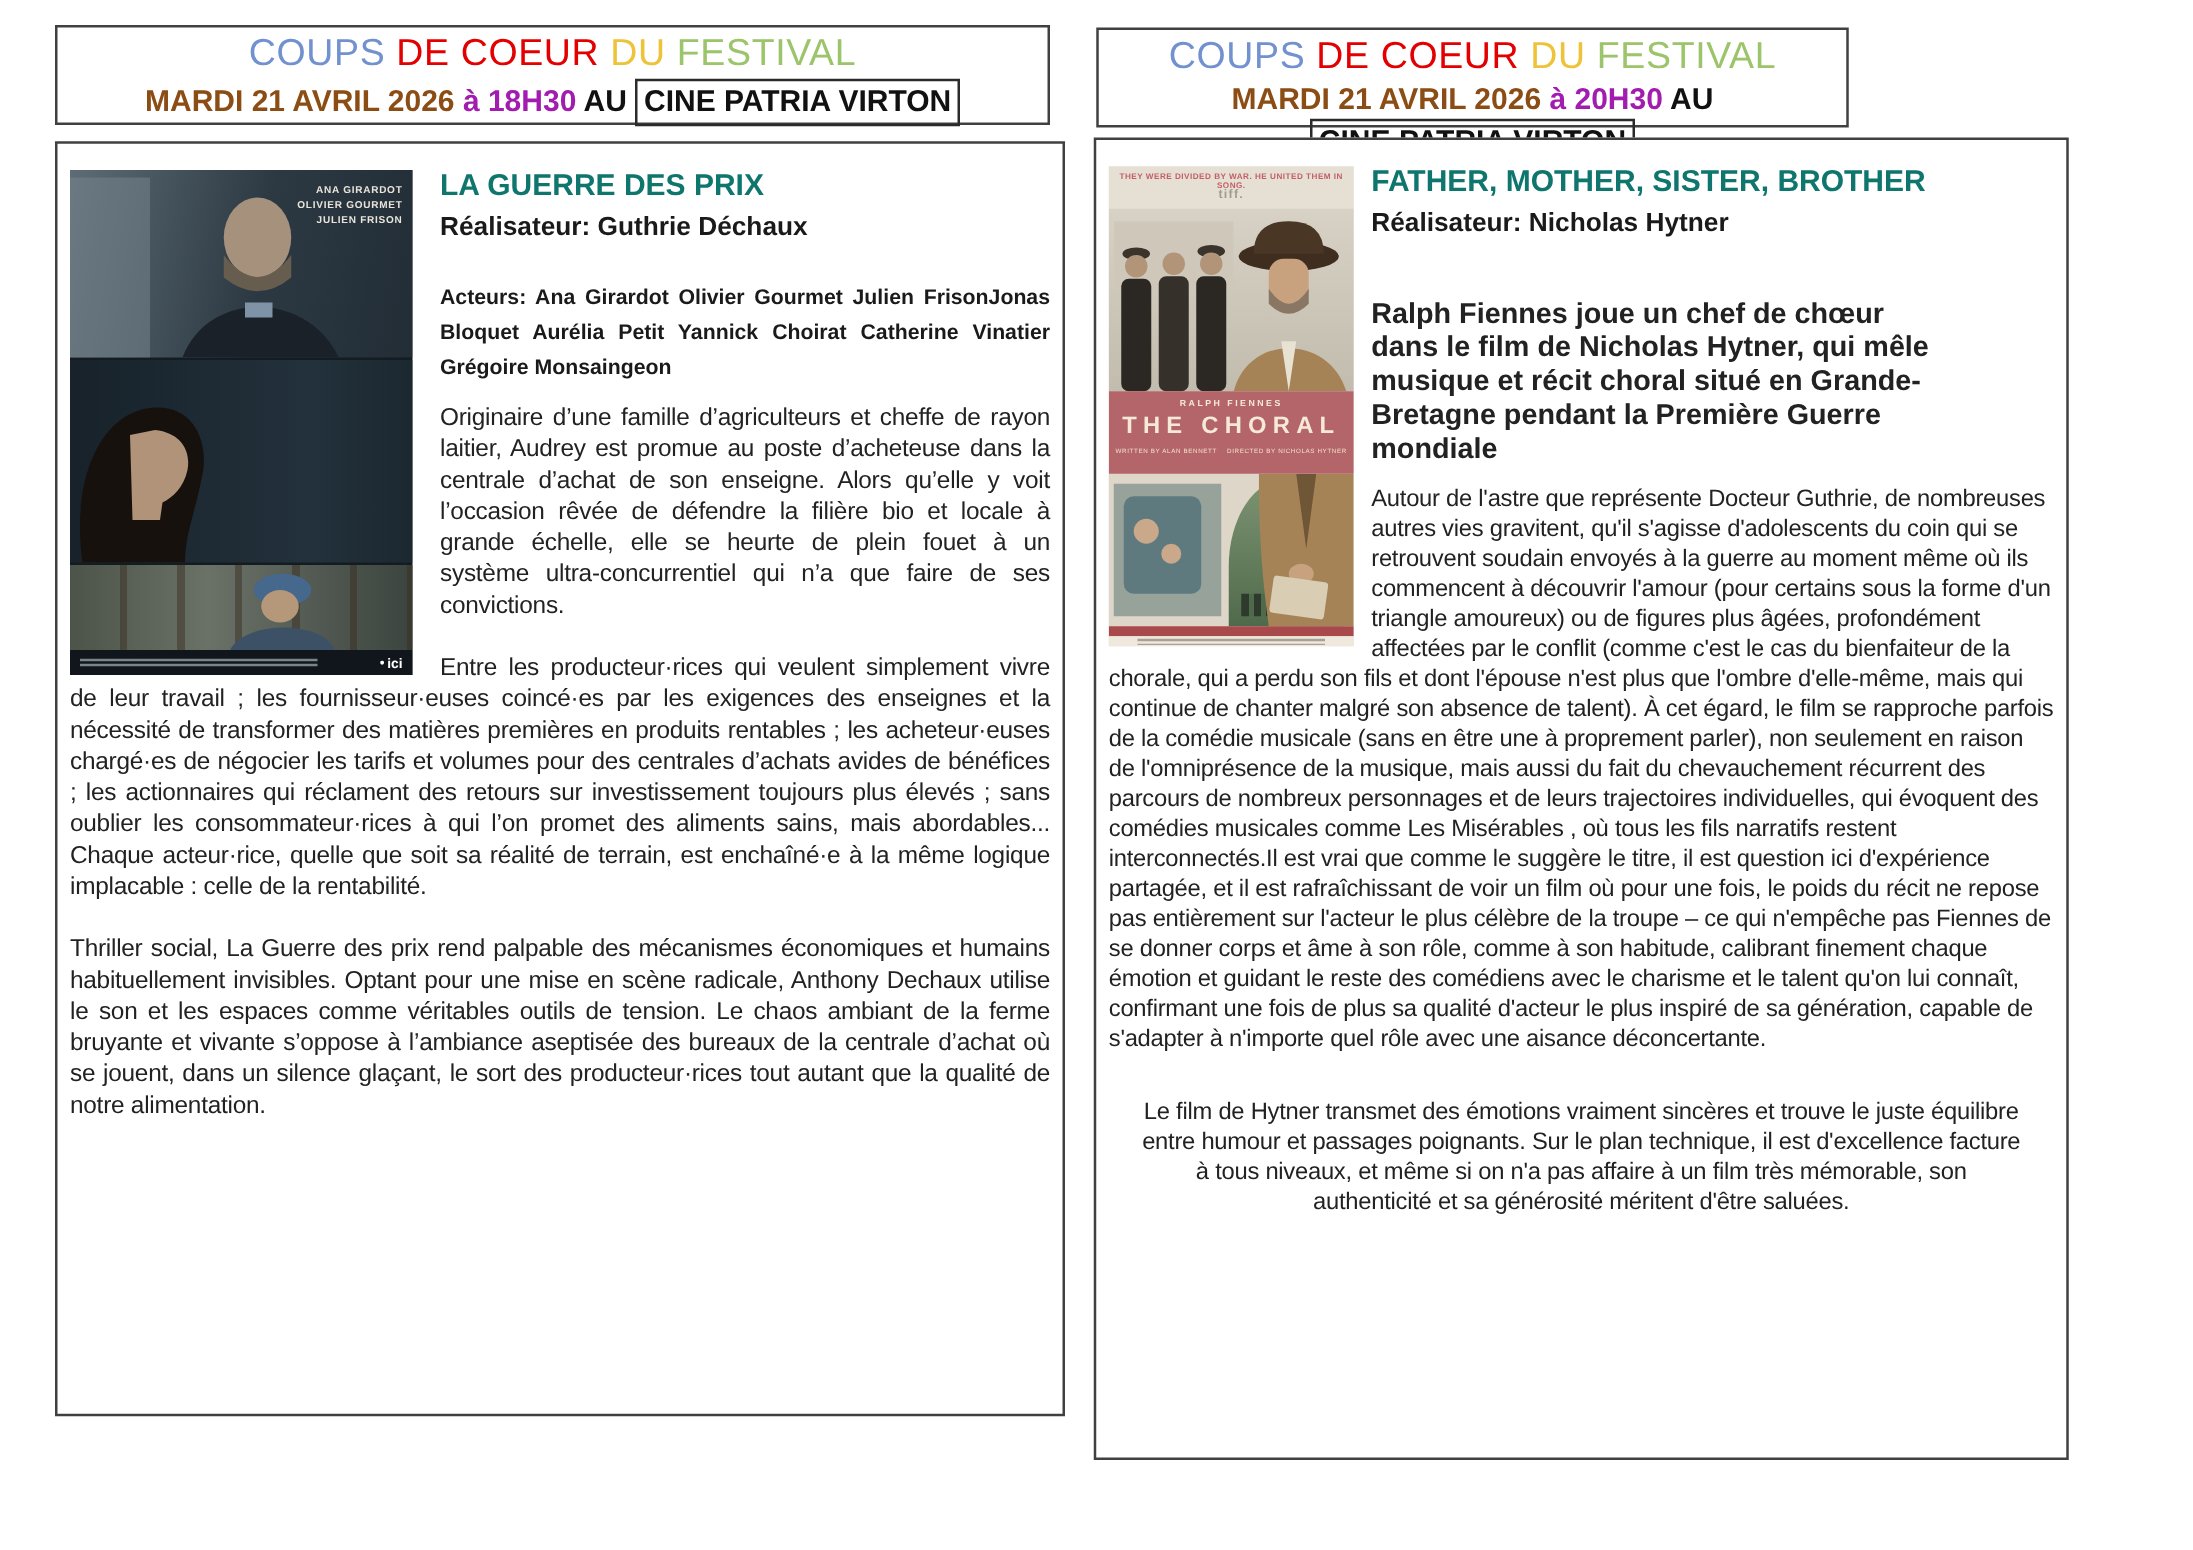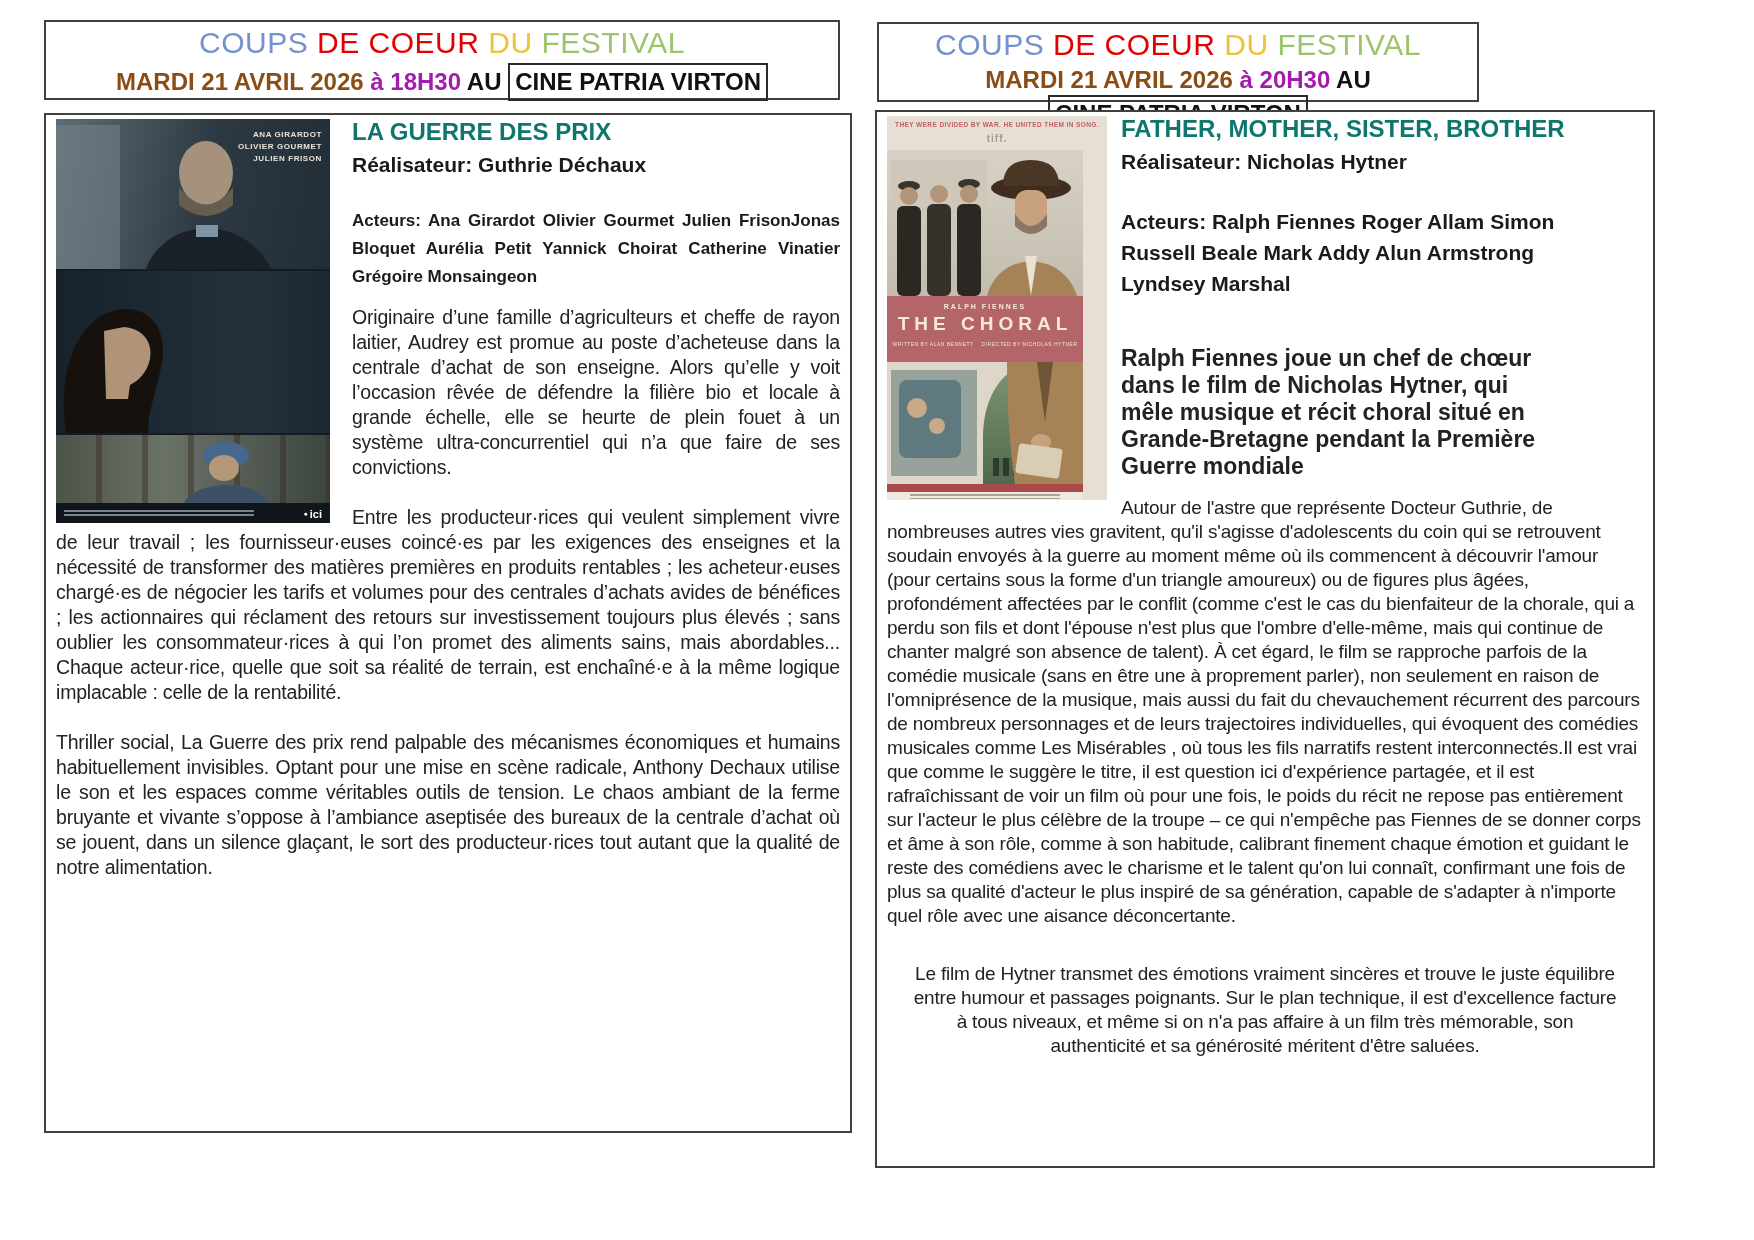--- a/index.html
+++ b/index.html
@@ -11,21 +11,21 @@
   .header-box { position:absolute; border:2px solid #404040; background:#fff; text-align:center; }
   #hdr-left  { left:44px;  top:20px; width:796px; height:80px; }
   #hdr-right { left:877px; top:22px; width:602px; height:80px; }
   .hdr1 { font-size:30px; line-height:34px; margin-top:4px; letter-spacing:.5px; }
   .hdr2 { font-size:24px; line-height:30px; margin-top:3px; font-weight:700; }
   .hw-blue{color:#7291cf} .hw-red{color:#e30000} .hw-yellow{color:#eec33a} .hw-green{color:#9cc46a}
   .hd-brown{color:#8c4d15} .hd-red{color:#a21caf} .hd-black{color:#111}
   .venue { border:2px solid #2b2b2b; padding:4px 5px; display:inline-block; line-height:26px; color:#111; }
 
   
-  .content-box { position:absolute; border:2px solid #404040; background:#fff; padding:2px 10px 0 10px; }
+  .content-box { position:absolute; border:2px solid #404040; background:#fff; padding:19px 10px 0 10px; }
   #box-left  { left:44px;  top:113px; width:808px; height:1020px; }
   #box-right { left:875px; top:110px; width:780px; height:1058px; }
 
   .film-title { color:#0f766e; font-size:24px; font-weight:700; line-height:30px; }
   .director   { font-size:21px; font-weight:700; margin-top:6px; }
   .actors-left{ font-size:17px; font-weight:700; margin-top:30px; line-height:28px; text-align:justify; }
   .intro-left { font-size:20px; font-weight:700; margin-top:30px; line-height:26px; text-align:justify; color:#222; }
   .bodytext   { font-size:19.5px; line-height:25px; text-align:justify; color:#222; letter-spacing:-0.2px; }
   .p1-left { margin-top:14px; }
   .p2-left, .p3-left { margin-top:25px; }
@@ -51,21 +51,21 @@
   .lp-cast { position:absolute; top:10px; right:8px; text-align:right; color:#e8e4da;
              font-size:8px; font-weight:700; line-height:12px; letter-spacing:.6px; }
   .lp-title { position:absolute; top:200px; left:116px; width:152px; text-align:center;
               color:#e9eff3; font-size:24px; font-weight:700; letter-spacing:1px; line-height:28px; }
   .lp-bars { position:absolute; left:8px; top:5px; }
   .lp-bars div { width:190px; height:2px; background:#79848d; margin:2px 0; }
   .lp-ici { position:absolute; right:8px; bottom:3px; color:#fff; font-weight:700; font-size:11px; }
   .lp-ici::before { content:"● "; font-size:7px; vertical-align:2px; }
 
   
-  #poster-right { width:220px; height:384px; margin:2px 14px 8px 0; background:#e6dfd4;text-decoration:underline; }
+  #poster-right { width:196px; height:384px; margin:2px 14px 8px 0; background:#e6dfd4;text-decoration:underline; }
   .rp-tagline { position:absolute; top:5px; left:0; width:100%; text-align:center;
                 font-size:6.5px; font-weight:700; color:#c25f66; letter-spacing:.4px; }
   .rp-tiff { position:absolute; top:17px; left:0; width:100%; text-align:center;
              font-size:10px; font-weight:700; color:#a29c8f; letter-spacing:1px; }
   .rp-photo { position:absolute; top:34px; left:0; width:196px; height:146px;
               background:linear-gradient(#d8d2c6,#c2bcae); }
   .rp-band { position:absolute; top:180px; left:0; width:196px; height:66px; background:#b4656a;
              text-align:center; color:#f6ead6; z-index:3; }
   .rp-name { font-size:7px; letter-spacing:2px; margin-top:7px; font-weight:700; }
   .rp-title { font-size:19px; font-weight:700; letter-spacing:5px; line-height:26px; margin-top:1px; }
@@ -204,19 +204,18 @@
       </svg>
       <div class="rp-strip"></div>
       <div class="rp-billing">
           <div></div>
           <div></div>
         </div>
     </div>
 
     <div class="film-title">FATHER, MOTHER, SISTER, BROTHER</div>
     <div class="director">Réalisateur: Nicholas Hytner</div>
-    <div class="actors-right">Acteurs: Ralph Fiennes Roger Allam Simon Russell Beale Mark Addy Alun Armstrong Lyndsey Marshal</div>
     <div class="intro-right">Ralph Fiennes joue un chef de chœur dans le film de Nicholas Hytner, qui mêle musique et récit choral situé en Grande-Bretagne pendant la Première Guerre mondiale</div>
     <p class="body-right">Autour de l'astre que représente Docteur Guthrie, de nombreuses autres vies gravitent, qu'il s'agisse d'adolescents du coin qui se retrouvent soudain envoyés à la guerre au moment même où ils commencent à découvrir l'amour (pour certains sous la forme d'un triangle amoureux) ou de figures plus âgées, profondément affectées par le conflit (comme c'est le cas du bienfaiteur de la chorale, qui a perdu son fils et dont l'épouse n'est plus que l'ombre d'elle-même, mais qui continue de chanter malgré son absence de talent). À cet égard, le film se rapproche parfois de la comédie musicale (sans en être une à proprement parler), non seulement en raison de l'omniprésence de la musique, mais aussi du fait du chevauchement récurrent des parcours de nombreux personnages et de leurs trajectoires individuelles, qui évoquent des comédies musicales comme Les Misérables , où tous les fils narratifs restent interconnectés.Il est vrai que comme le suggère le titre, il est question ici d'expérience partagée, et il est rafraîchissant de voir un film où pour une fois, le poids du récit ne repose pas entièrement sur l'acteur le plus célèbre de la troupe – ce qui n'empêche pas Fiennes de se donner corps et âme à son rôle, comme à son habitude, calibrant finement chaque émotion et guidant le reste des comédiens avec le charisme et le talent qu'on lui connaît, confirmant une fois de plus sa qualité d'acteur le plus inspiré de sa génération, capable de s'adapter à n'importe quel rôle avec une aisance déconcertante.</p>
     <p class="body-right p2-right">Le film de Hytner transmet des émotions vraiment sincères et trouve le juste équilibre entre humour et passages poignants. Sur le plan technique, il est d'excellence facture à tous niveaux, et même si on n'a pas affaire à un film très mémorable, son authenticité et sa générosité méritent d'être saluées.</p>
   </div>
 
 </div>
 
 </body></html>

